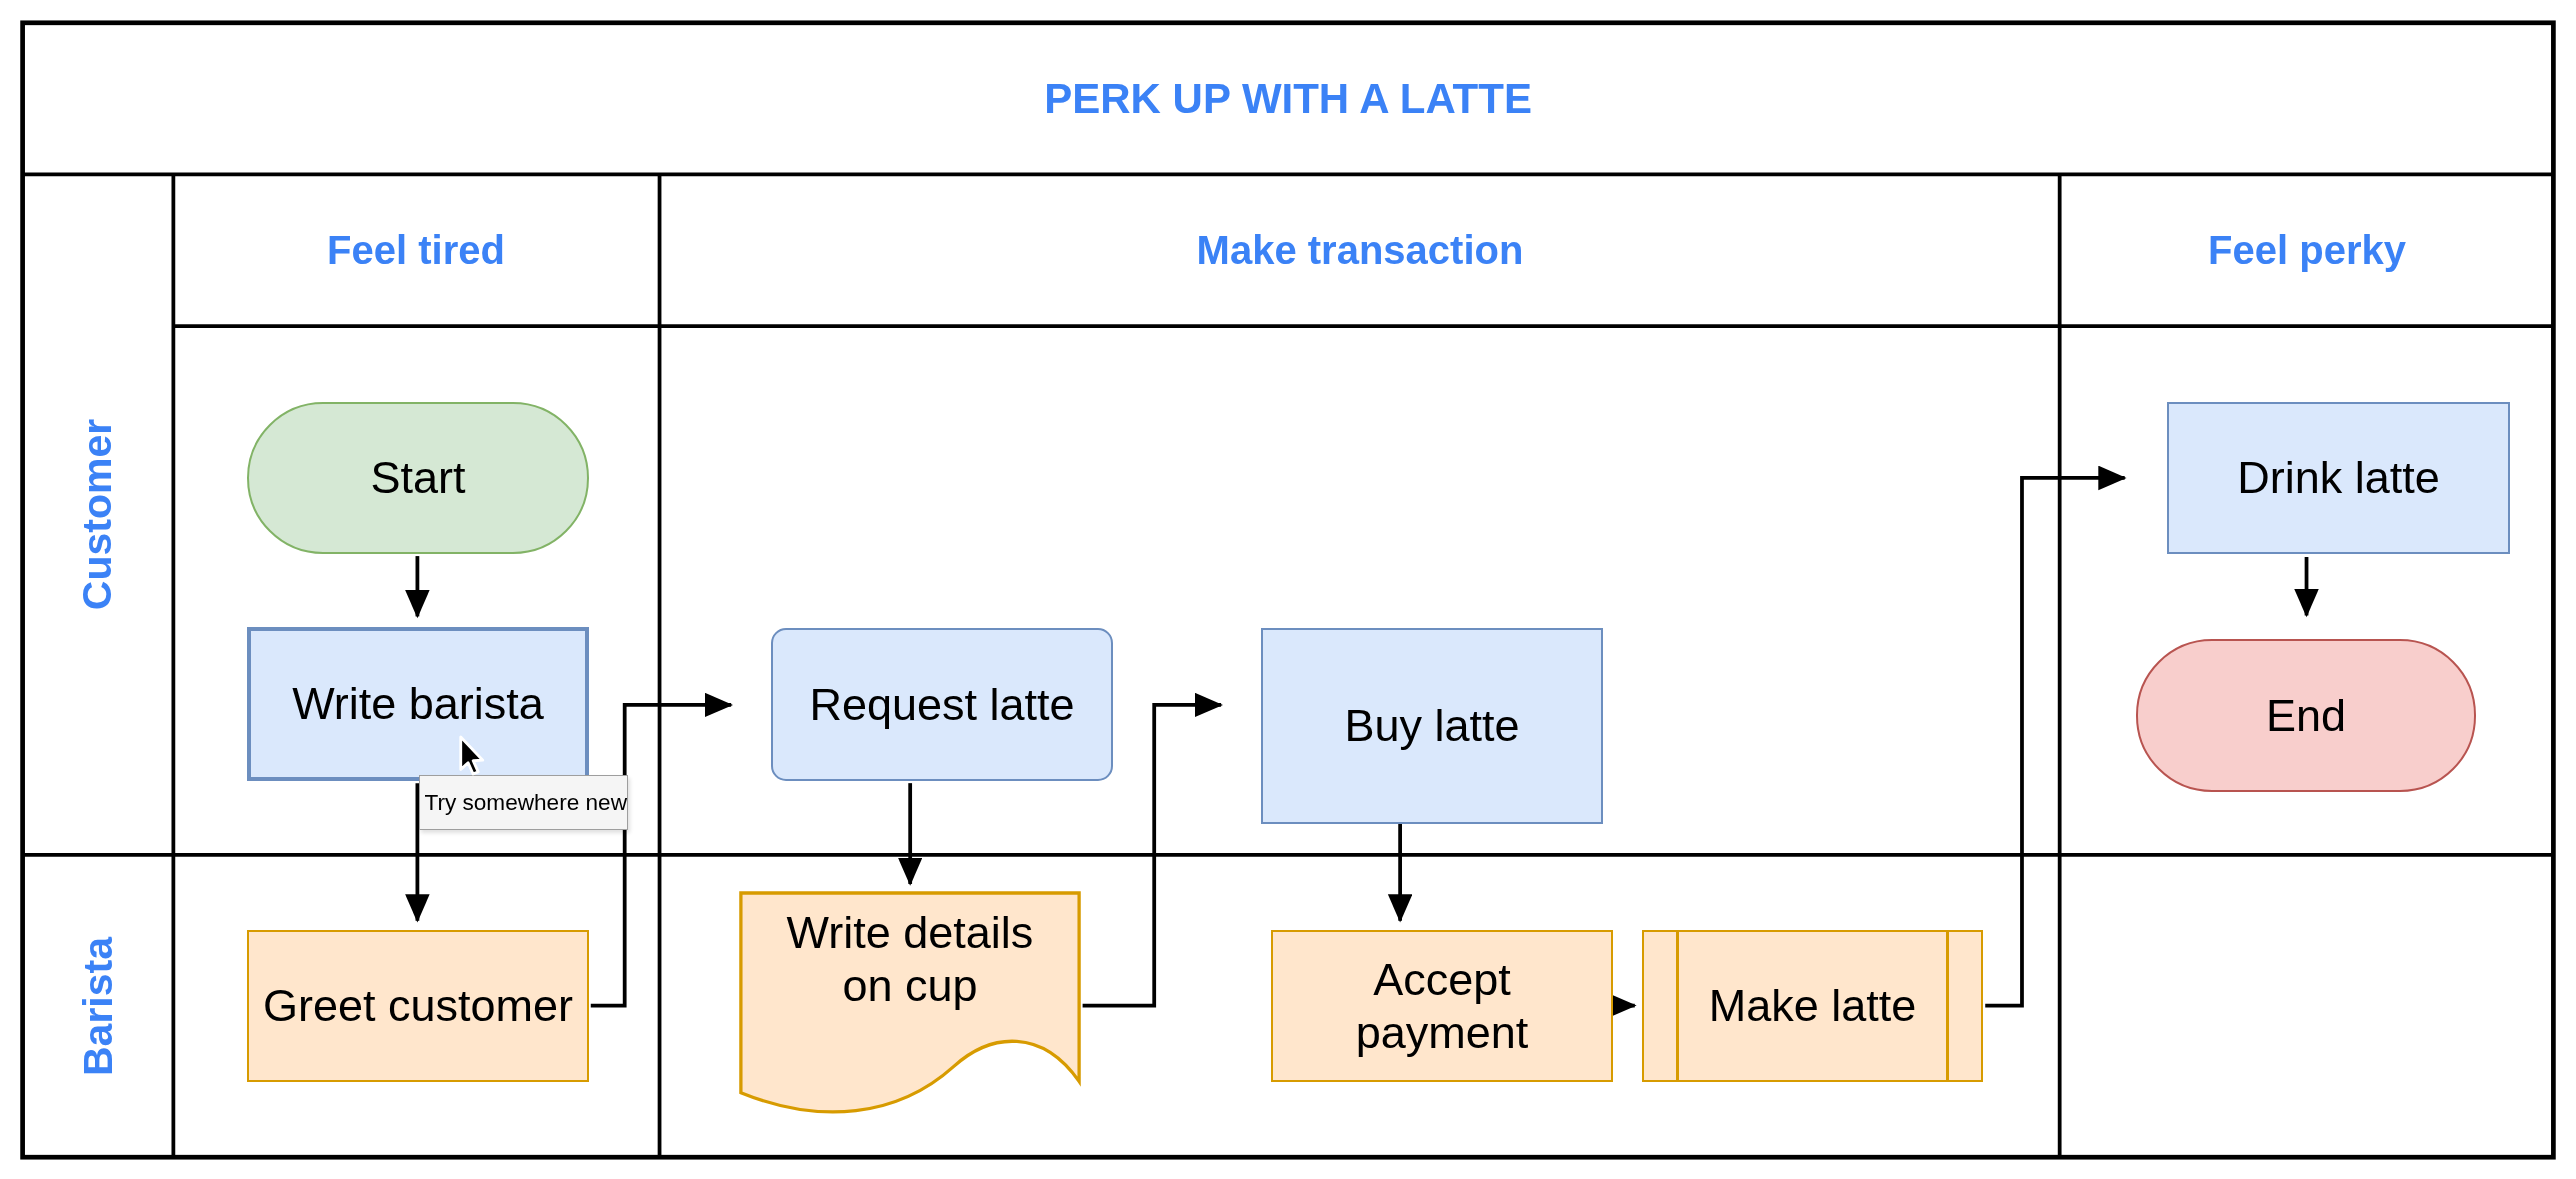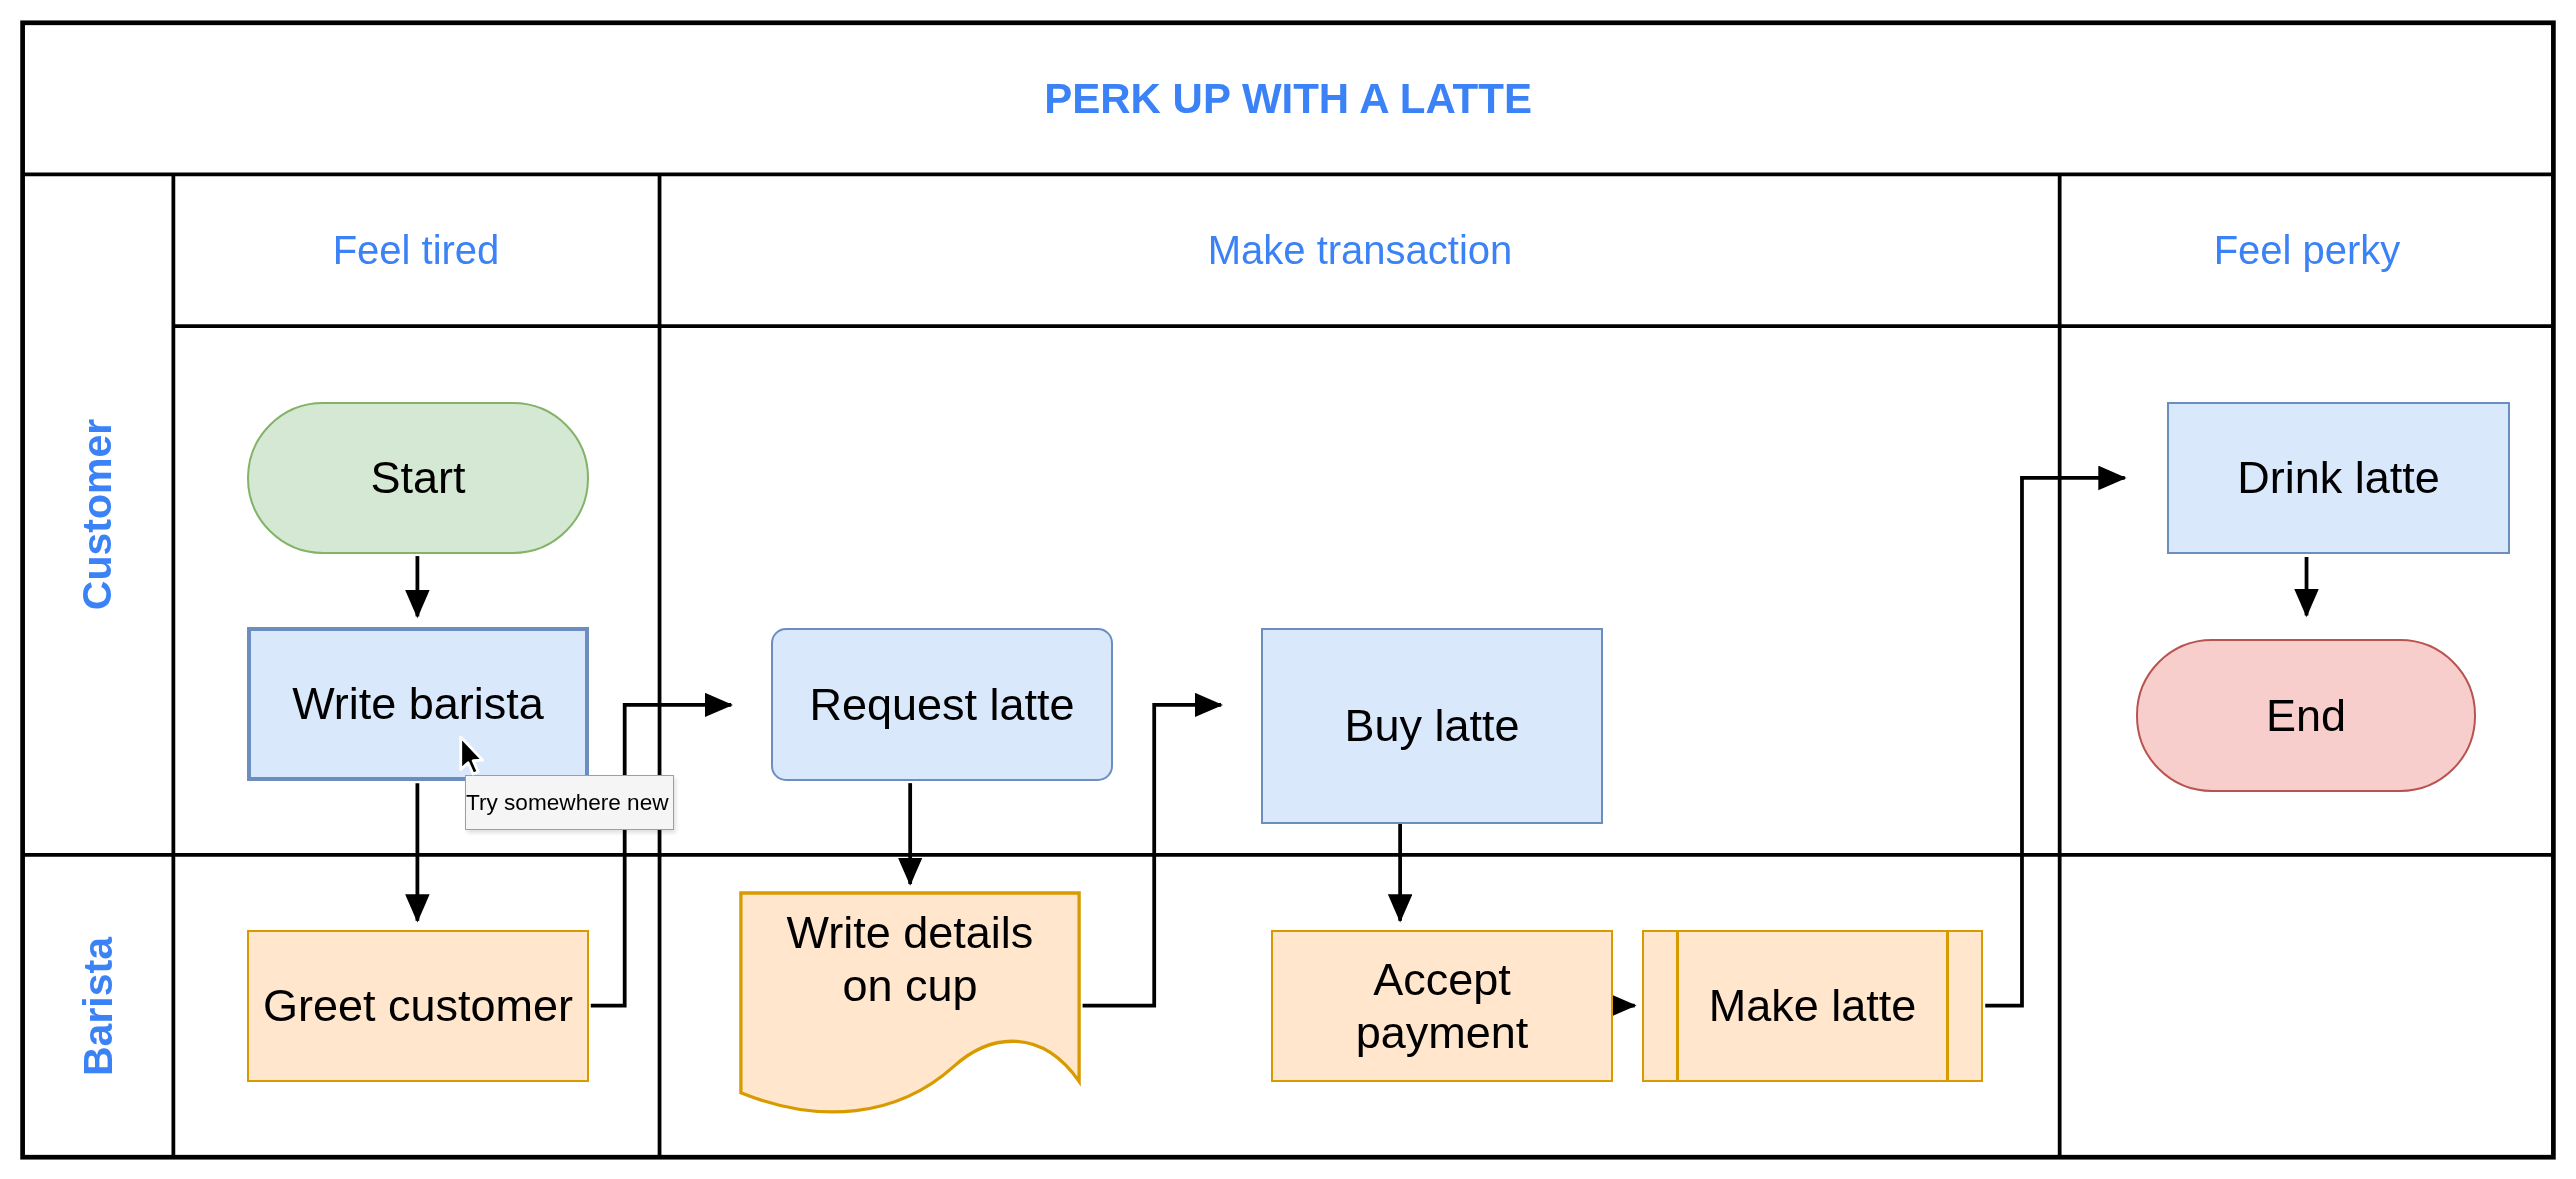--- a/index.html
+++ b/index.html
@@ -6,44 +6,43 @@
   #stage{
     position:relative;width:2576px;height:1180px;background:#ffffff;
     font-family:"Liberation Sans","DejaVu Sans",sans-serif;overflow:hidden;
   }
   #lines{position:absolute;left:0;top:0;width:2576px;height:1180px;}
   .cell-label{
     position:absolute;display:flex;align-items:center;justify-content:center;
     color:#3b82f6;
   }
   .pool-title{font-size:42px;font-weight:bold;}
-  .phase-label{font-size:40px;font-weight:normal;}
+  .phase-label{font-size:40px;font-weight:bold;}
   .lane-label{font-size:41px;font-weight:bold;white-space:nowrap;}
   .rot{transform:rotate(-90deg);}
   .node{
     position:absolute;display:flex;align-items:center;justify-content:center;
     font-size:45px;color:#000;text-align:center;white-space:pre-line;line-height:1.18;
     box-sizing:border-box;
   }
   .proc-blue{background:#dae8fc;border:2.8px solid #6c8ebf;margin-left:32px;}
   .proc-blue-hl{background:#dae8fc;border:4.7px solid #6c8ebf;}
   .proc-orange{background:#ffe6cc;border:2.8px solid #d79b00;}
   .terminator-green{background:#d5e8d4;border:2.8px solid #82b366;border-radius:76px;}
   .terminator-red{background:#f8cecc;border:2.8px solid #b85450;border-radius:76px;margin-top:12px;}
   .predef-bar{position:absolute;top:0;bottom:0;width:2.8px;background:#d79b00;}
   .doc-node{background:transparent;border:none;align-items:flex-start;padding-top:15px;}
   .doc-node svg{position:absolute;left:0;top:0;}
   .doc-text{position:relative;}
   #tooltip{
     position:absolute;left:419px;top:775px;width:209px;height:55px;
     background:#f5f5f5;border:1.9px solid #9e9e9e;box-sizing:border-box;
-    display:flex;align-items:center;justify-content:flex-start;
+    display:flex;align-items:center;justify-content:flex-end;
     font-size:22.6px;color:#000;box-shadow:1.9px 2.8px 3.8px rgba(0,0,0,0.12);
     white-space:nowrap;
-    margin-left:46px;
   }
   #cursor{position:absolute;left:0;top:0;width:2576px;height:1180px;pointer-events:none;}
 </style>
 </head>
 <body>
 
 <div id="stage">
 
   <svg id="lines" viewBox="0 0 2734 1252" xmlns="http://www.w3.org/2000/svg">
     <defs>

